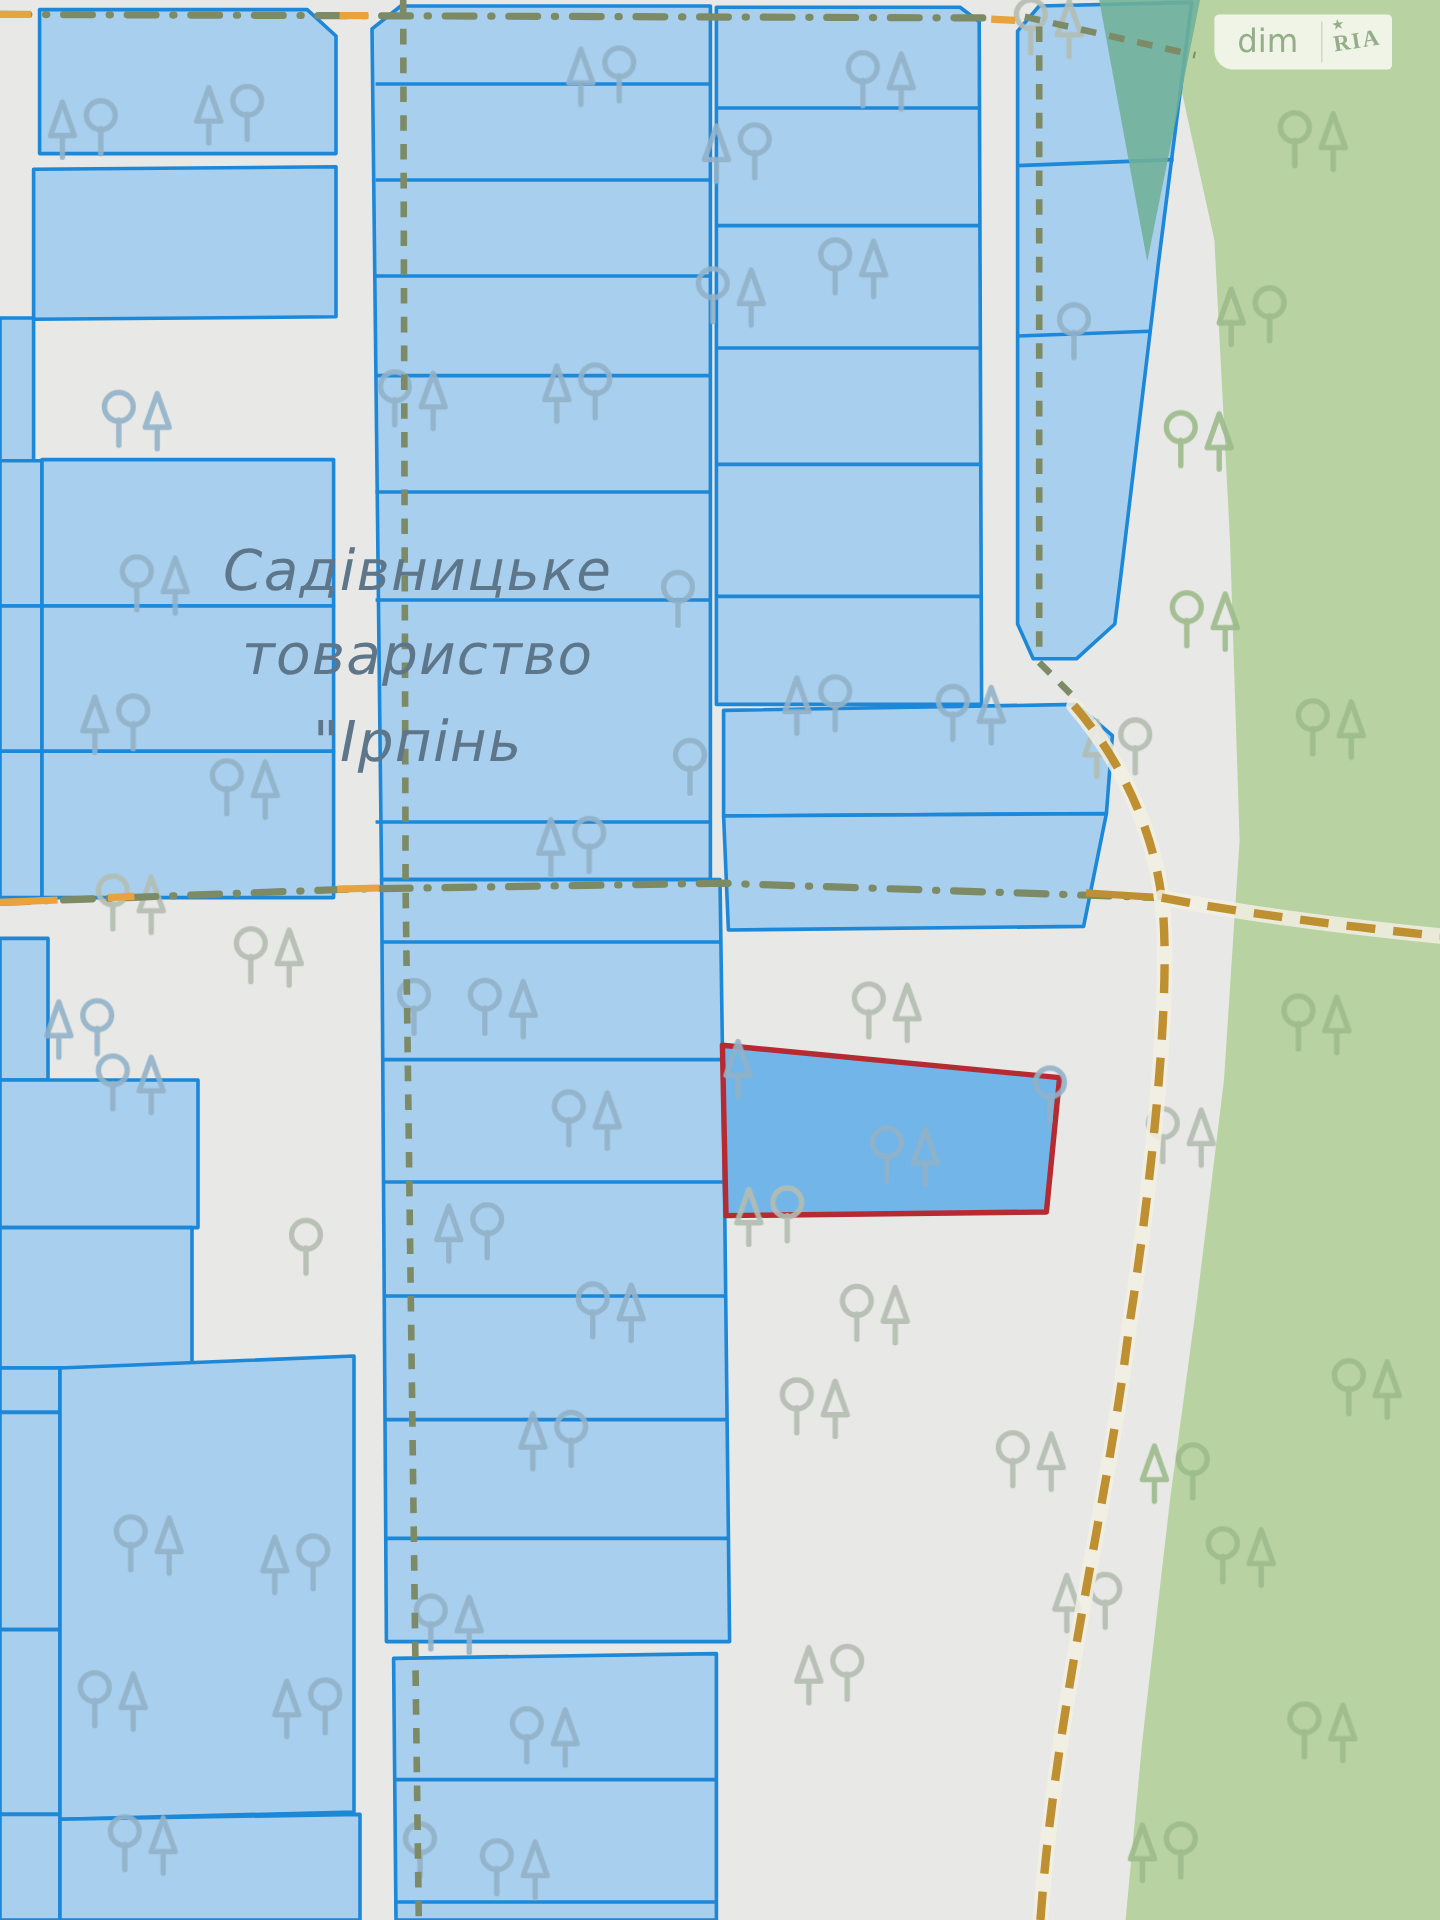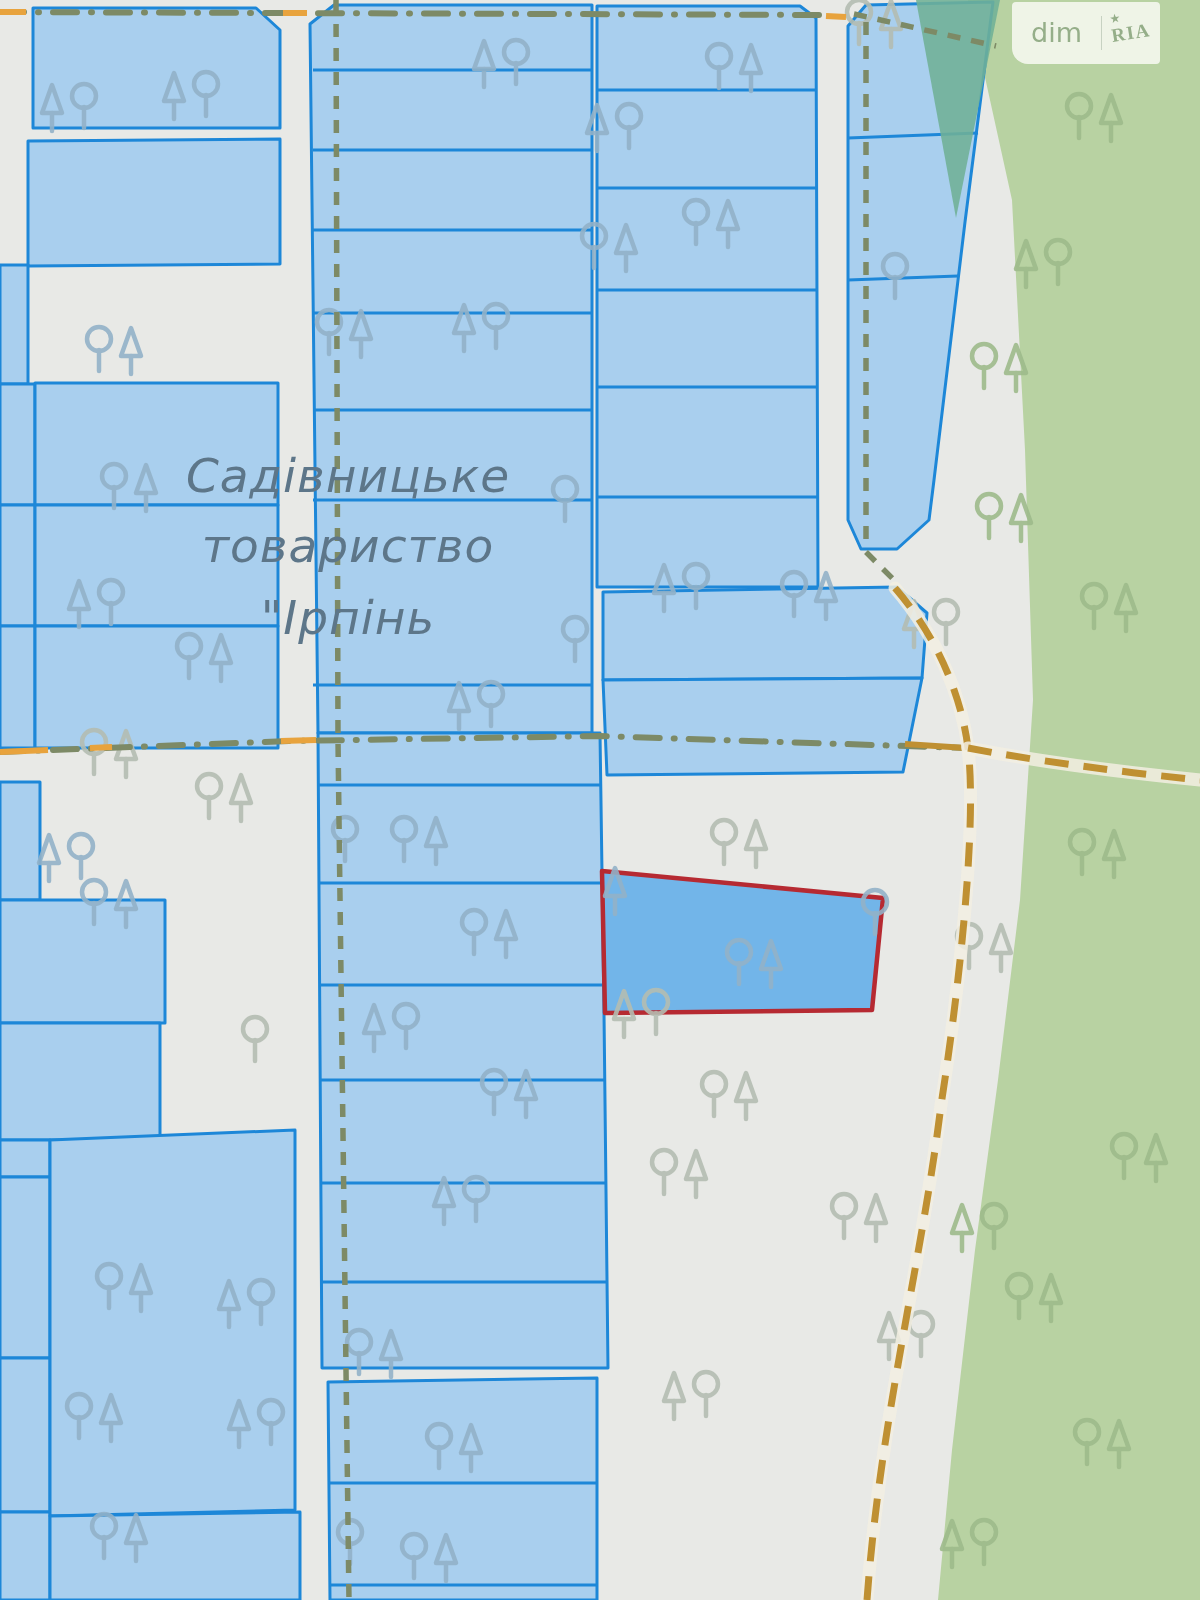--- a/index.html
+++ b/index.html
@@ -20,21 +20,21 @@
   .dashdot{stroke:#7d8a66;stroke-width:6;fill:none;stroke-linecap:round;stroke-dasharray:24 14 1 14;}
   .vdash{stroke:#7d8a66;stroke-width:5.5;fill:none;stroke-linecap:butt;stroke-dasharray:13 11;}
   .orange{stroke:#e8a33d;stroke-width:6;fill:none;stroke-linecap:butt;}
   .tanseg{stroke:#bf9032;stroke-width:6;fill:none;stroke-linecap:butt;}
   .casing{stroke:#f2efe2;stroke-width:13;fill:none;opacity:.85;stroke-linecap:round;}
   .tandash{stroke:#bf9032;stroke-width:7;fill:none;stroke-linecap:butt;stroke-dasharray:24 15;}
   .map-label{fill:#5d7689;font-size:47px;font-style:italic;letter-spacing:1px;
              font-family:"DejaVu Sans",sans-serif;text-anchor:middle;}
 
   
-  .badge{position:absolute;left:1012px;top:2px;width:148px;height:62px;
+  .badge{position:absolute;left:1012px;top:12px;width:148px;height:46px;
          background:rgba(252,252,249,.8);border-radius:4px 4px 4px 16px;
          display:flex;align-items:center;color:#95ae89;}
   .badge-dim{flex:1;text-align:center;font-size:27px;line-height:46px;font-weight:500;}
   .badge-divider{width:1px;height:34px;background:#c7d2c2;}
   .badge-ria{width:58px;text-align:center;position:relative;
              transform:rotate(-9deg);font-family:"Liberation Serif",serif;}
   .ria-text{font-size:19px;font-weight:bold;letter-spacing:1.5px;}
   .ria-star{position:absolute;left:10px;top:-13px;font-size:12px;}
 </style>
 </head>

